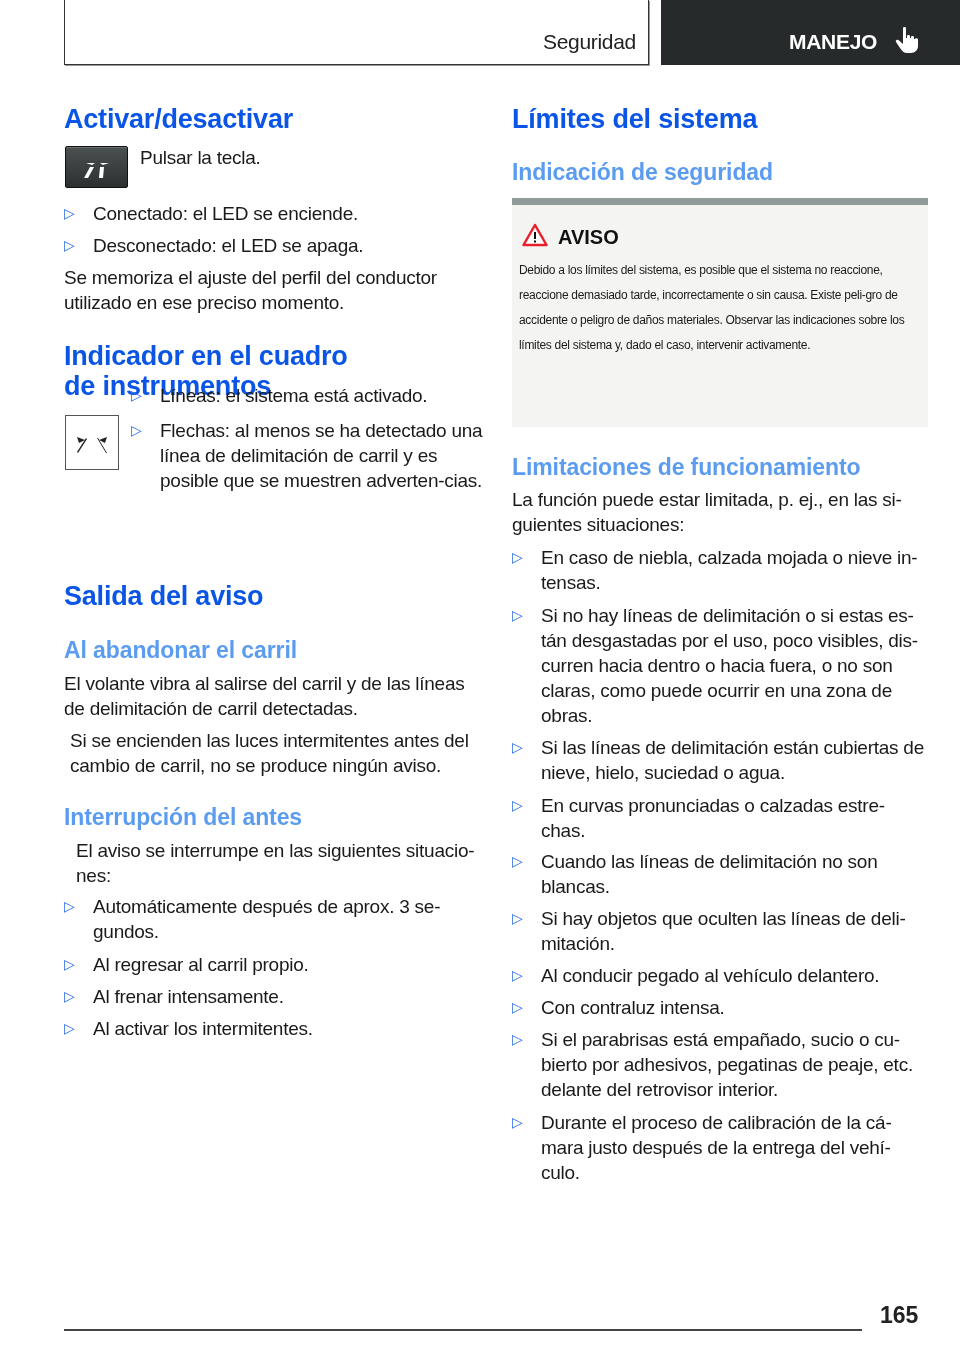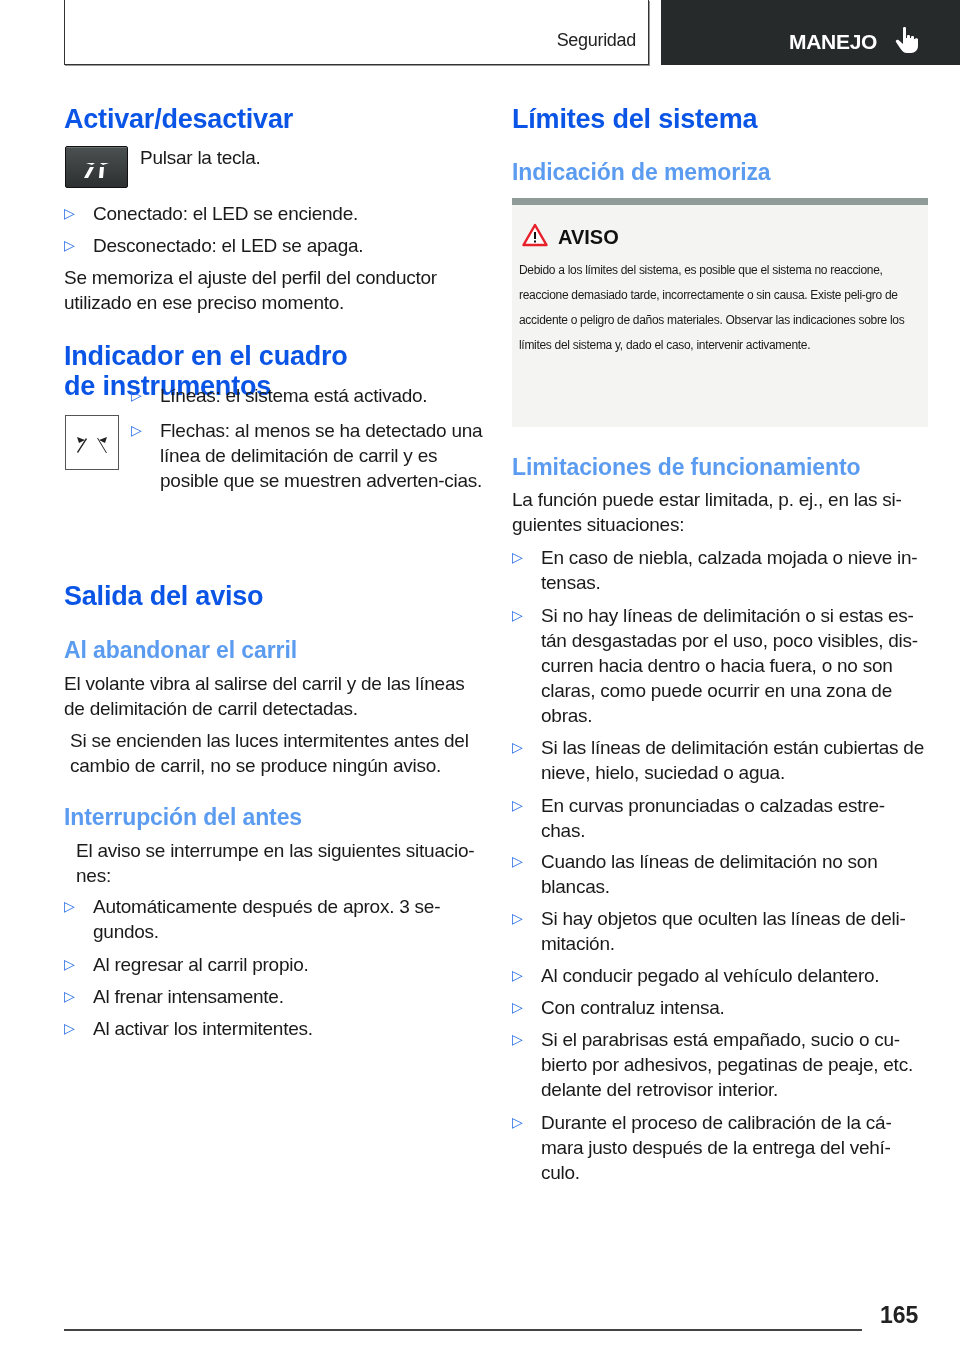--- a/index.html
+++ b/index.html
@@ -7,21 +7,21 @@
   body { position: relative; font-family: "Liberation Sans", sans-serif; color: #1a1a1a; }
 
   
   .hdr-left {
     position: absolute; left: 64px; top: 0; width: 585px; height: 65px;
     border: 1px solid #333; border-top: none; background: #fff;
     box-shadow: 1px 1px 0 #999;
   }
   .hdr-left .title {
     position: absolute; right: 12px; top: 30px;
-    font-size: 18px; color: #222; letter-spacing: -0.3px;
+    font-size: 21px; color: #222; letter-spacing: -0.3px;
   }
   .hdr-right {
     position: absolute; left: 661px; top: 0; width: 299px; height: 65px;
     background: #262a2a;
   }
   .hdr-right .label {
     position: absolute; left: 128px; top: 30px;
     font-size: 21px; font-weight: bold; color: #ffffff; letter-spacing: -0.3px;
   }
   .hdr-right .hand { position: absolute; left: 233px; top: 26px; width: 26px; height: 28px; }
@@ -141,21 +141,21 @@
     <span>Al frenar intensamente.</span>
   </div>
   <div class="li" style="left:0;top:1016px;width:400px;">
     <span class="bul">▷</span>
     <span>Al activar los intermitentes.</span>
   </div>
 </div>
 
 <div class="col col-right">
   <div class="h1" style="top:104px;left:0;">Límites del sistema</div>
-  <div class="h2" style="top:158px;left:0;">Indicación de memoriza</div>
+  <div class="h2" style="top:158px;left:0;">Indicación de seguridad</div>
 
   <div class="warn-bar"></div>
   <div class="warn-box"></div>
   <svg class="warn-icon" viewBox="0 0 26 24">
     <path d="M13 2 L24.5 22 L1.5 22 Z" fill="#fff" stroke="#e8202a" stroke-width="2.5" stroke-linejoin="round"></path>
     <rect x="12" y="9" width="2" height="7" fill="#111"></rect>
     <rect x="12" y="17.5" width="2" height="2" fill="#111"></rect>
   </svg>
   <div class="warn-title">AVISO</div>
   <div class="warn-text">Debido a los límites del sistema, es posible que el sistema no reaccione, reaccione demasiado tarde, incorrectamente o sin causa. Existe peli-gro de accidente o peligro de daños materiales. Observar las indicaciones sobre los límites del sistema y, dado el caso, intervenir activamente.</div>

